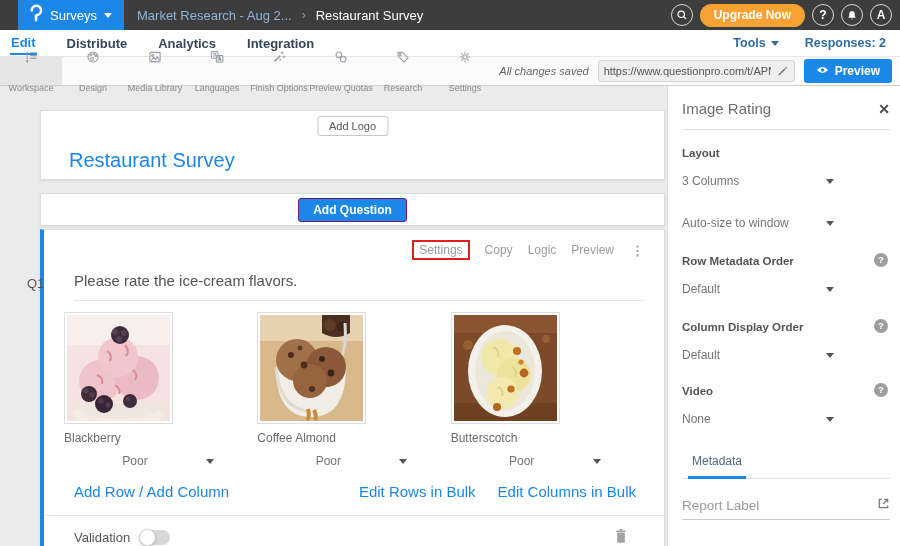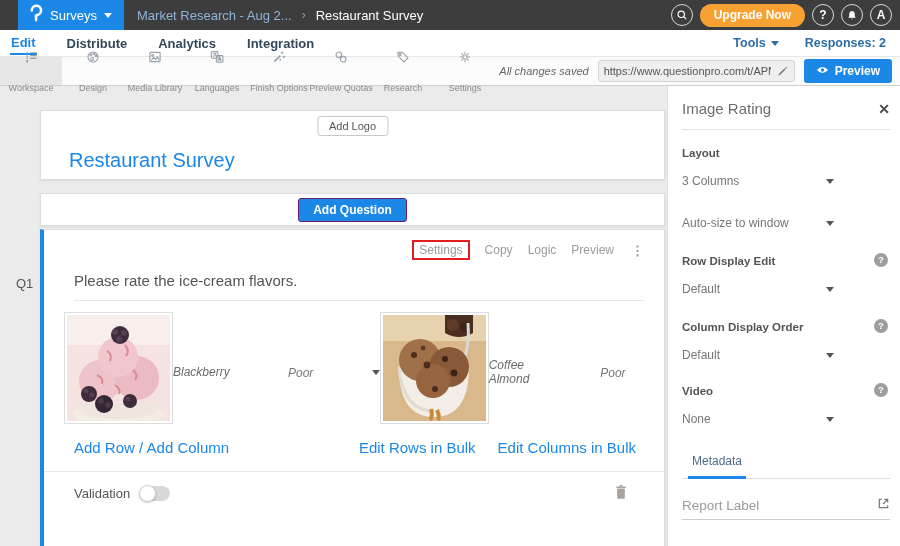--- a/index.html
+++ b/index.html
@@ -45,33 +45,33 @@
   .card { background:#fff; border:1px solid #dcdcdc; box-shadow:0 1px 2px rgba(0,0,0,.07); }
 
   .title-card { margin:24px 2px 0 40px; height:70px; position:relative; }
   .add-logo-btn { position:absolute; top:5px; left:50%; transform:translateX(-50%); background:#fff; border:1px solid #c8c8c8; border-radius:3px; font-size:11px; color:#555; padding:3px 11px; }
   .survey-title { position:absolute; left:28px; top:38px; font-size:20px; color:#1b87e6; }
 
   .aq-card { margin:13px 2px 0 40px; height:33px; display:flex; align-items:center; justify-content:center; }
   .add-question-btn { background:#1b87e6; color:#fff; border:1px solid #701a75; border-radius:3px; font-size:12px; font-weight:bold; padding:4px 14px; }
 
   .question-wrap { position:relative; }
-  .q-label { position:absolute; left:16px; top:47px; font-size:13px; color:#545454; }
+  .q-label { position:absolute; left:27px; top:47px; font-size:13px; color:#545454; }
   .q-card { margin:3px 2px 0 40px; border-left:4px solid #1b87e6; height:360px; padding:0 20px; }
 
   .actions { display:flex; justify-content:flex-end; align-items:center; gap:15px; padding-top:10px; font-size:12px; color:#9b9b9b; }
   .action { cursor:pointer; }
   .settings-highlight { border:2px solid #e02020; padding:1px 5px; }
   .dots-icon { color:#9b9b9b; font-size:13px; font-weight:bold; margin-left:2px; }
 
   .q-text { margin:12px 0 0 10px; font-size:15px; color:#545454; }
   .q-divider { border-top:1px solid #e6e6e6; margin:11px 0 0 10px; }
 
   .items-row { display:flex; margin-top:11px; }
-  .item-col { flex:1; display:flex; align-items:center;font-style:italic; }
+  .item-col { flex:1; display:flex; flex-direction:column; align-items:flex-start; }
   .img-frame { width:109px; height:112px; border:1px solid #ddd; background:#fff; padding:2px; }
   .img-frame svg { display:block; }
   .item-label { margin-top:7px; font-size:12px; color:#6b6b6b; }
   .rating-select { margin-top:9px; width:150px; display:flex; align-items:center; }
   .rating-value { flex:1; text-align:center; font-size:12px; color:#767676; }
   .caret-g { width:0; height:0; border-left:4px solid transparent; border-right:4px solid transparent; border-top:5px solid #555; }
 
   .links-row { display:flex; align-items:center; margin:15px 0 0 10px; font-size:15px; }
   .blue-link { color:#1b87e6; cursor:pointer; }
   .links-right { margin-left:auto; display:flex; gap:22px; padding-right:8px; }
@@ -397,21 +397,21 @@
     </div>
 
     <div class="sb-field m22">
       <div class="sb-value">
           <span>Auto-size to window</span>
           <span class="caret-g"></span>
         </div>
     </div>
 
     <div class="sb-field m22">
-      <div class="sb-label">Row Display Edit</div>
+      <div class="sb-label">Row Metadata Order</div>
       <span class="help-circle">?</span>
       <div class="sb-value">
           <span>Default</span>
           <span class="caret-g"></span>
         </div>
     </div>
 
     <div class="sb-field m22">
       <div class="sb-label">Column Display Order</div>
       <span class="help-circle">?</span>

